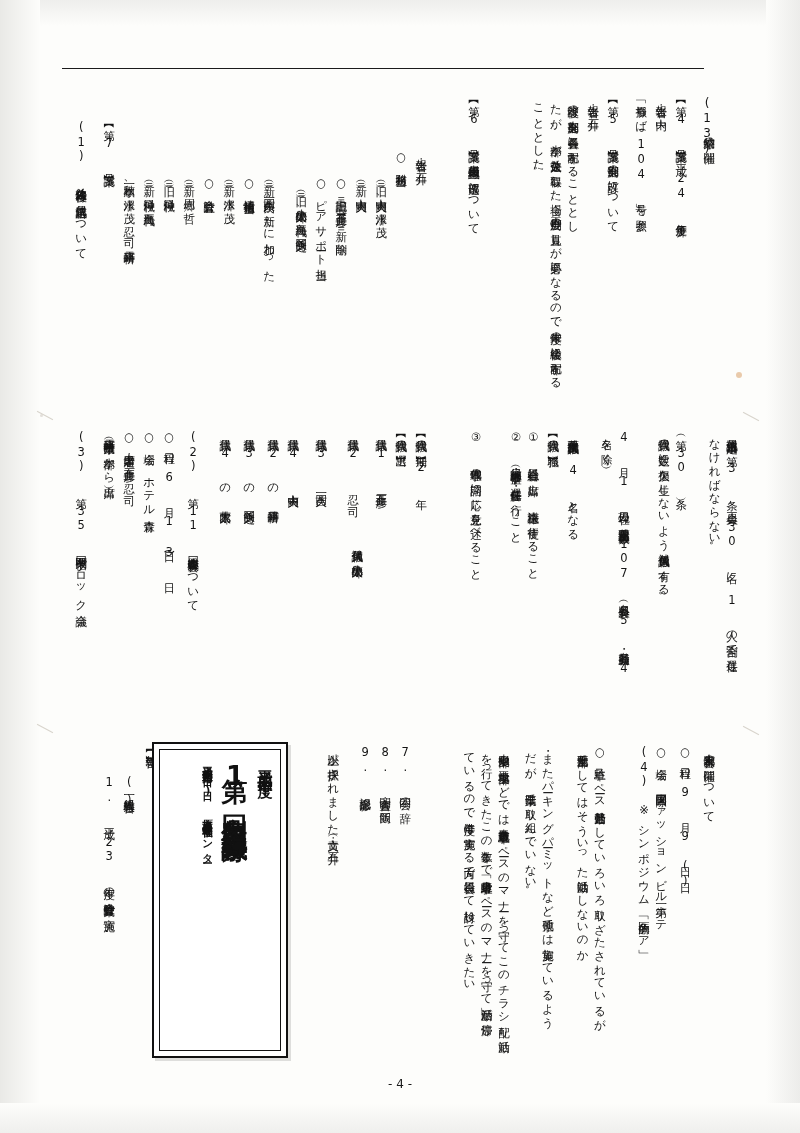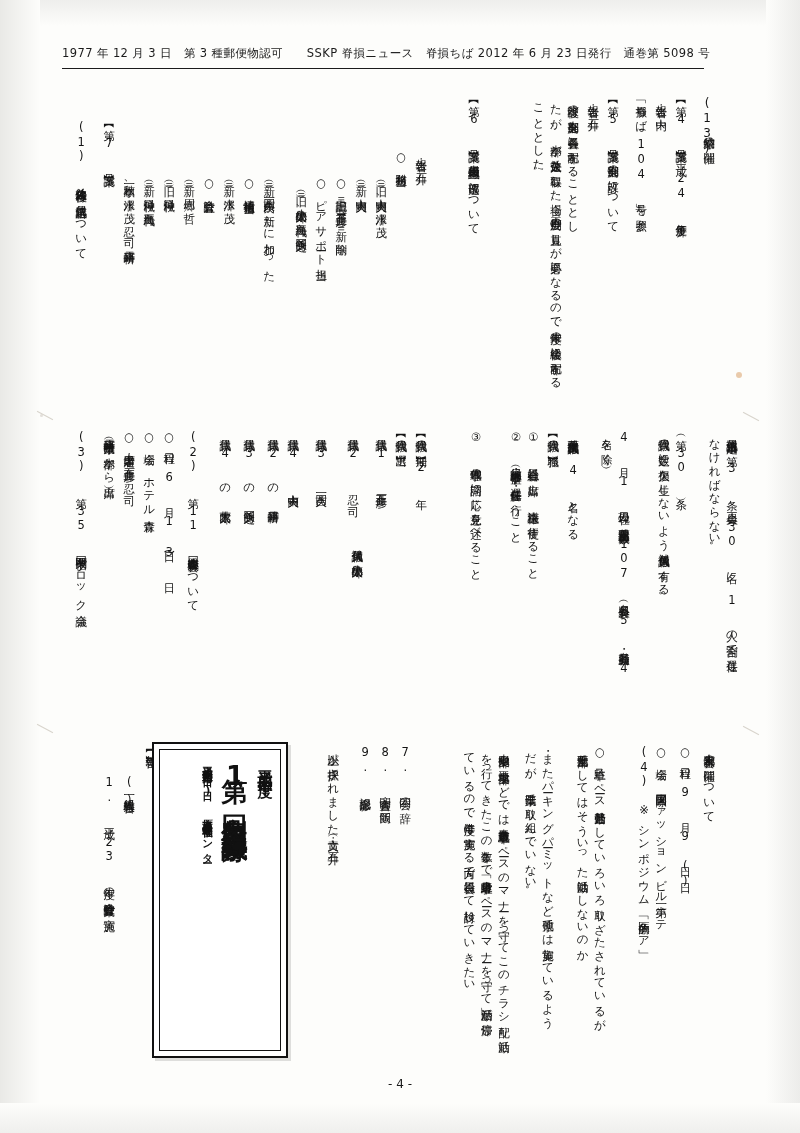--- a/index.html
+++ b/index.html
@@ -172,21 +172,20 @@
 </head>
 <body>
 
 <div class="page">
 
   <div class="scan-edge-top"></div>
   <div class="scan-edge-left"></div>
   <div class="scan-edge-right"></div>
   <div class="scan-edge-bottom"></div>
 
-  <div class="masthead">1977 年 12 月 3 日　第 3 種郵便物認可　　SSKP 脊損ニュース　脊損ちば 2012 年 6 月 23 日発行　通巻第 5098 号</div>
   <div class="masthead-rule"></div>
 
   <div class="title-13">(13)</div>
 
   <div class="col band1" style="left:700px; top:128px; height:120px;">納涼祭の開催</div>
   <div class="col band1" style="left:672px; height:200px;">【第 4 号議案】　平成 24 年度予算</div>
   <div class="col band1" style="left:652px; height:120px;">報告者：中内</div>
   <div class="col band1" style="left:632px; height:200px;">「脊損ちば－104 号」を参照</div>
   <div class="col band1" style="left:604px; height:290px;">【第 5 号議案】　支部会則の改訂について</div>
   <div class="col band1" style="left:584px; height:120px;">報告者：石井</div>

